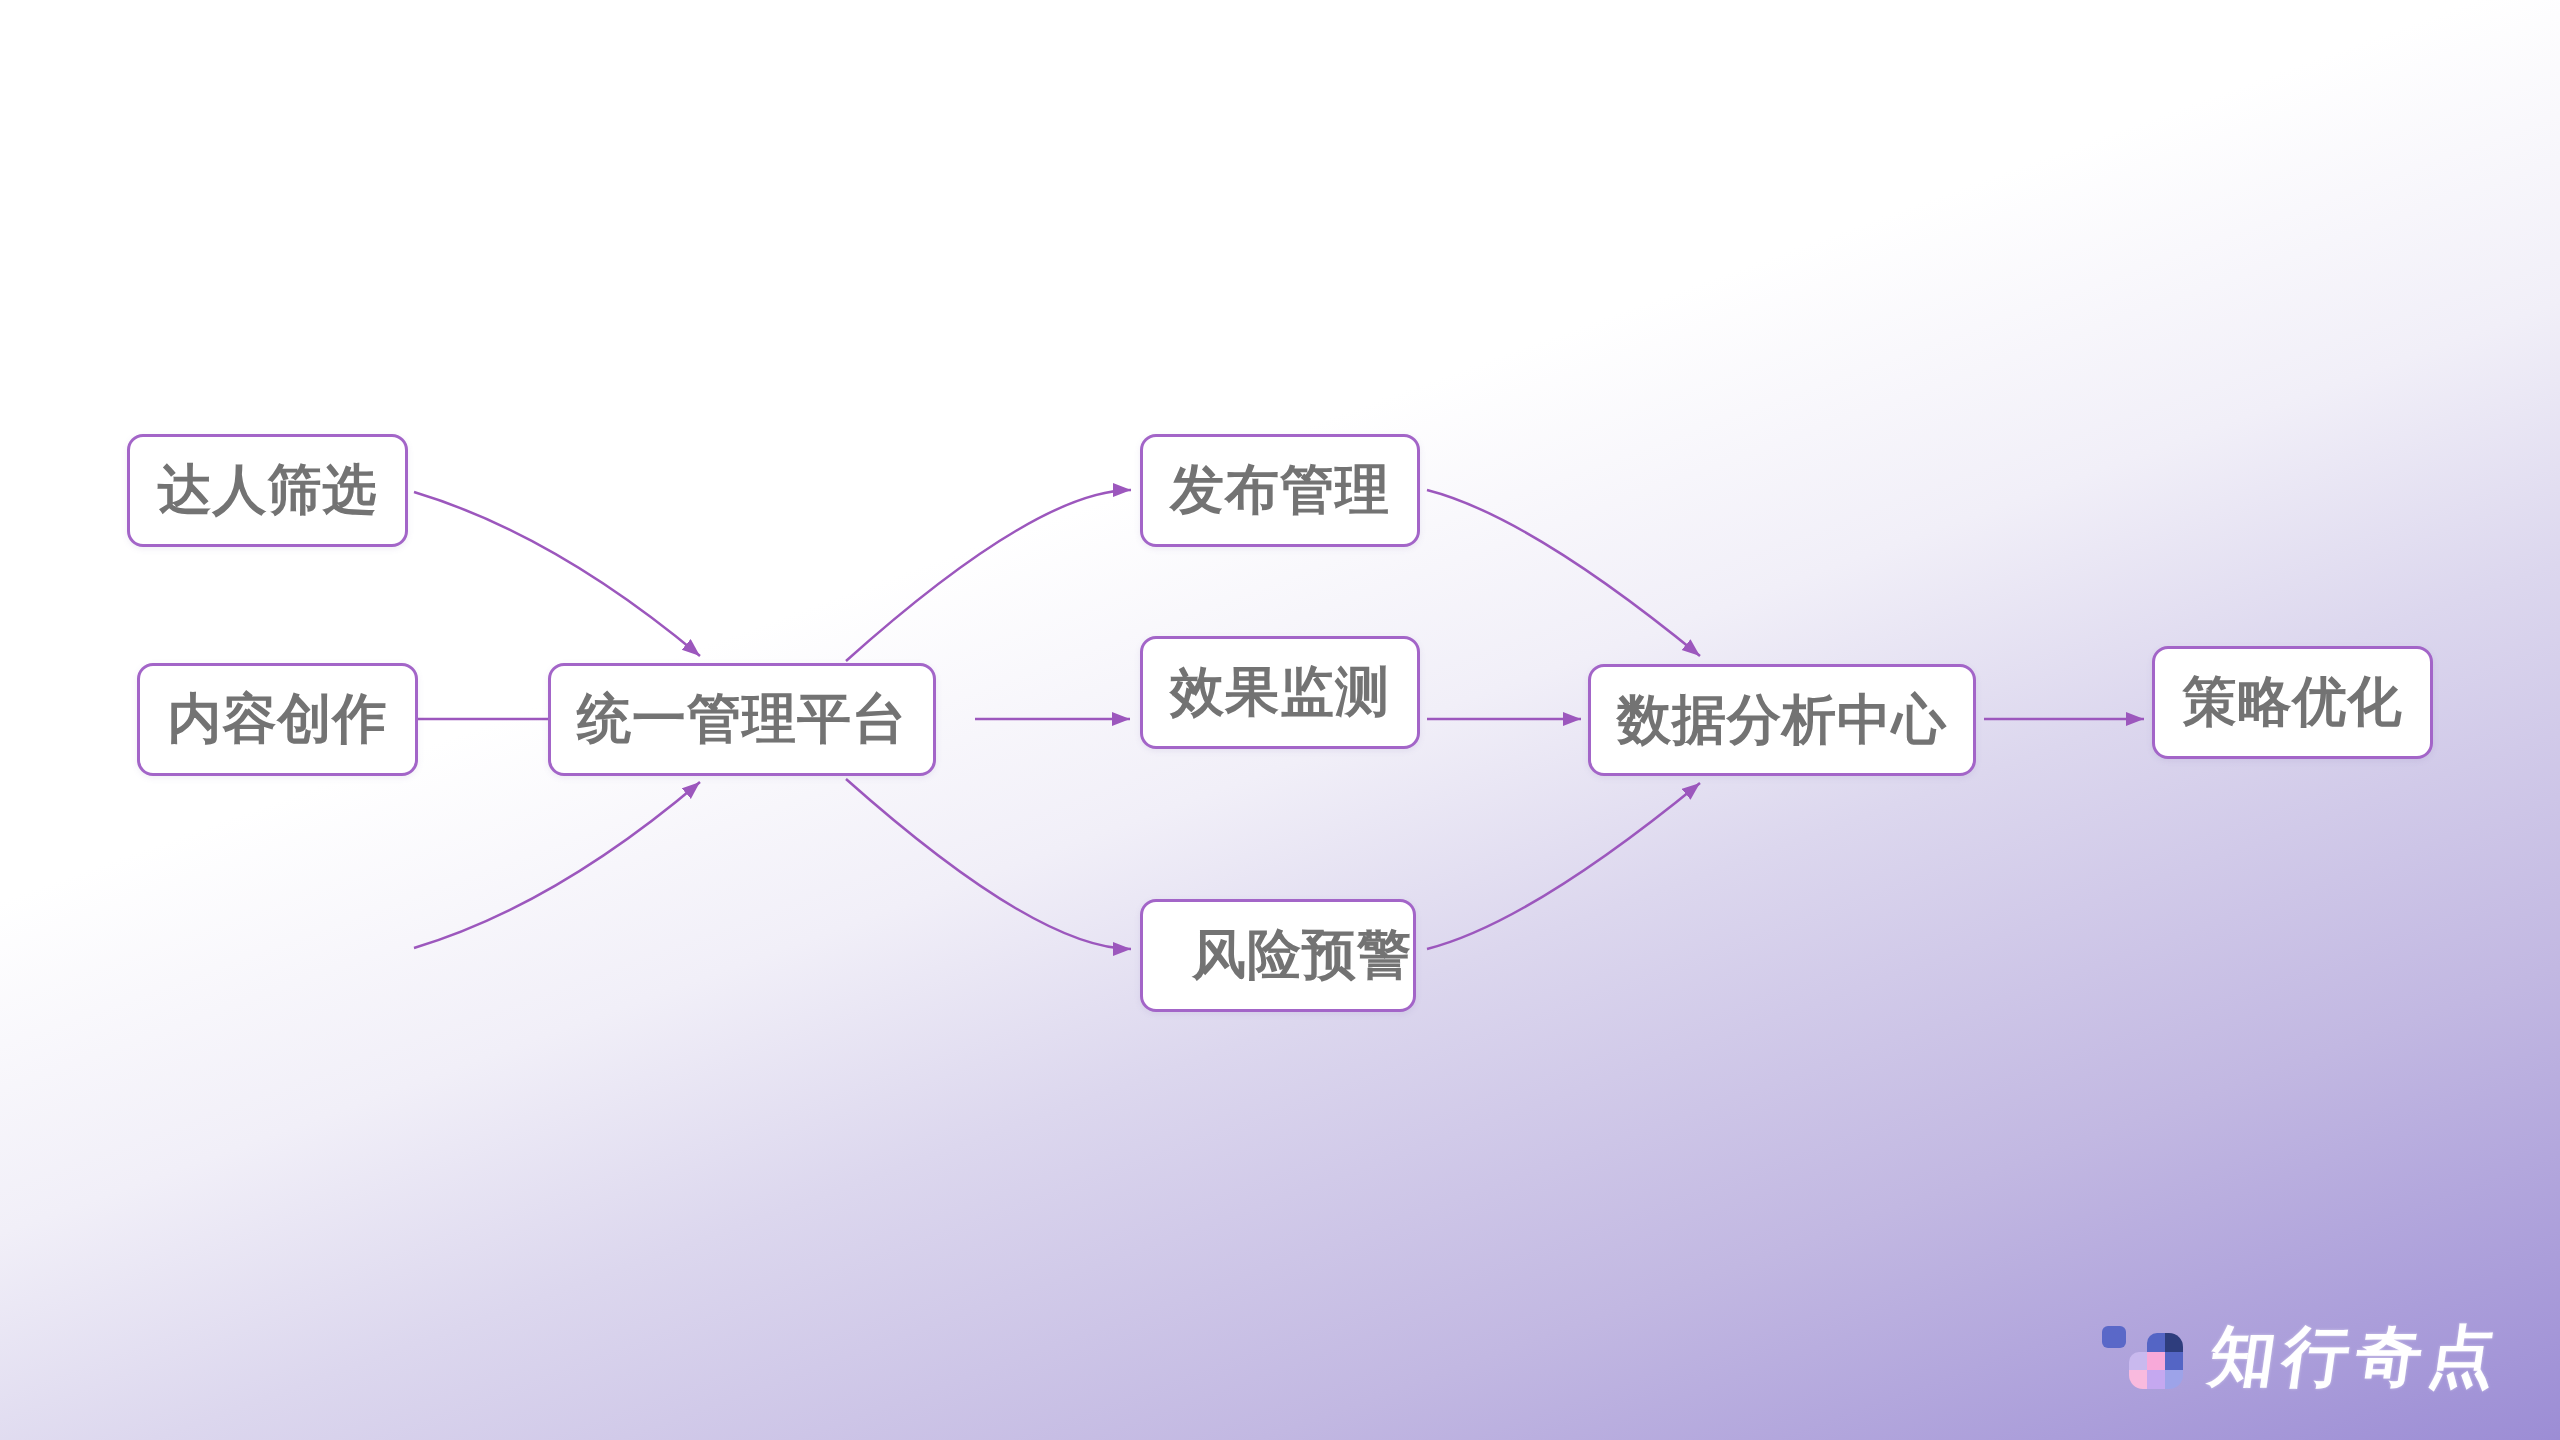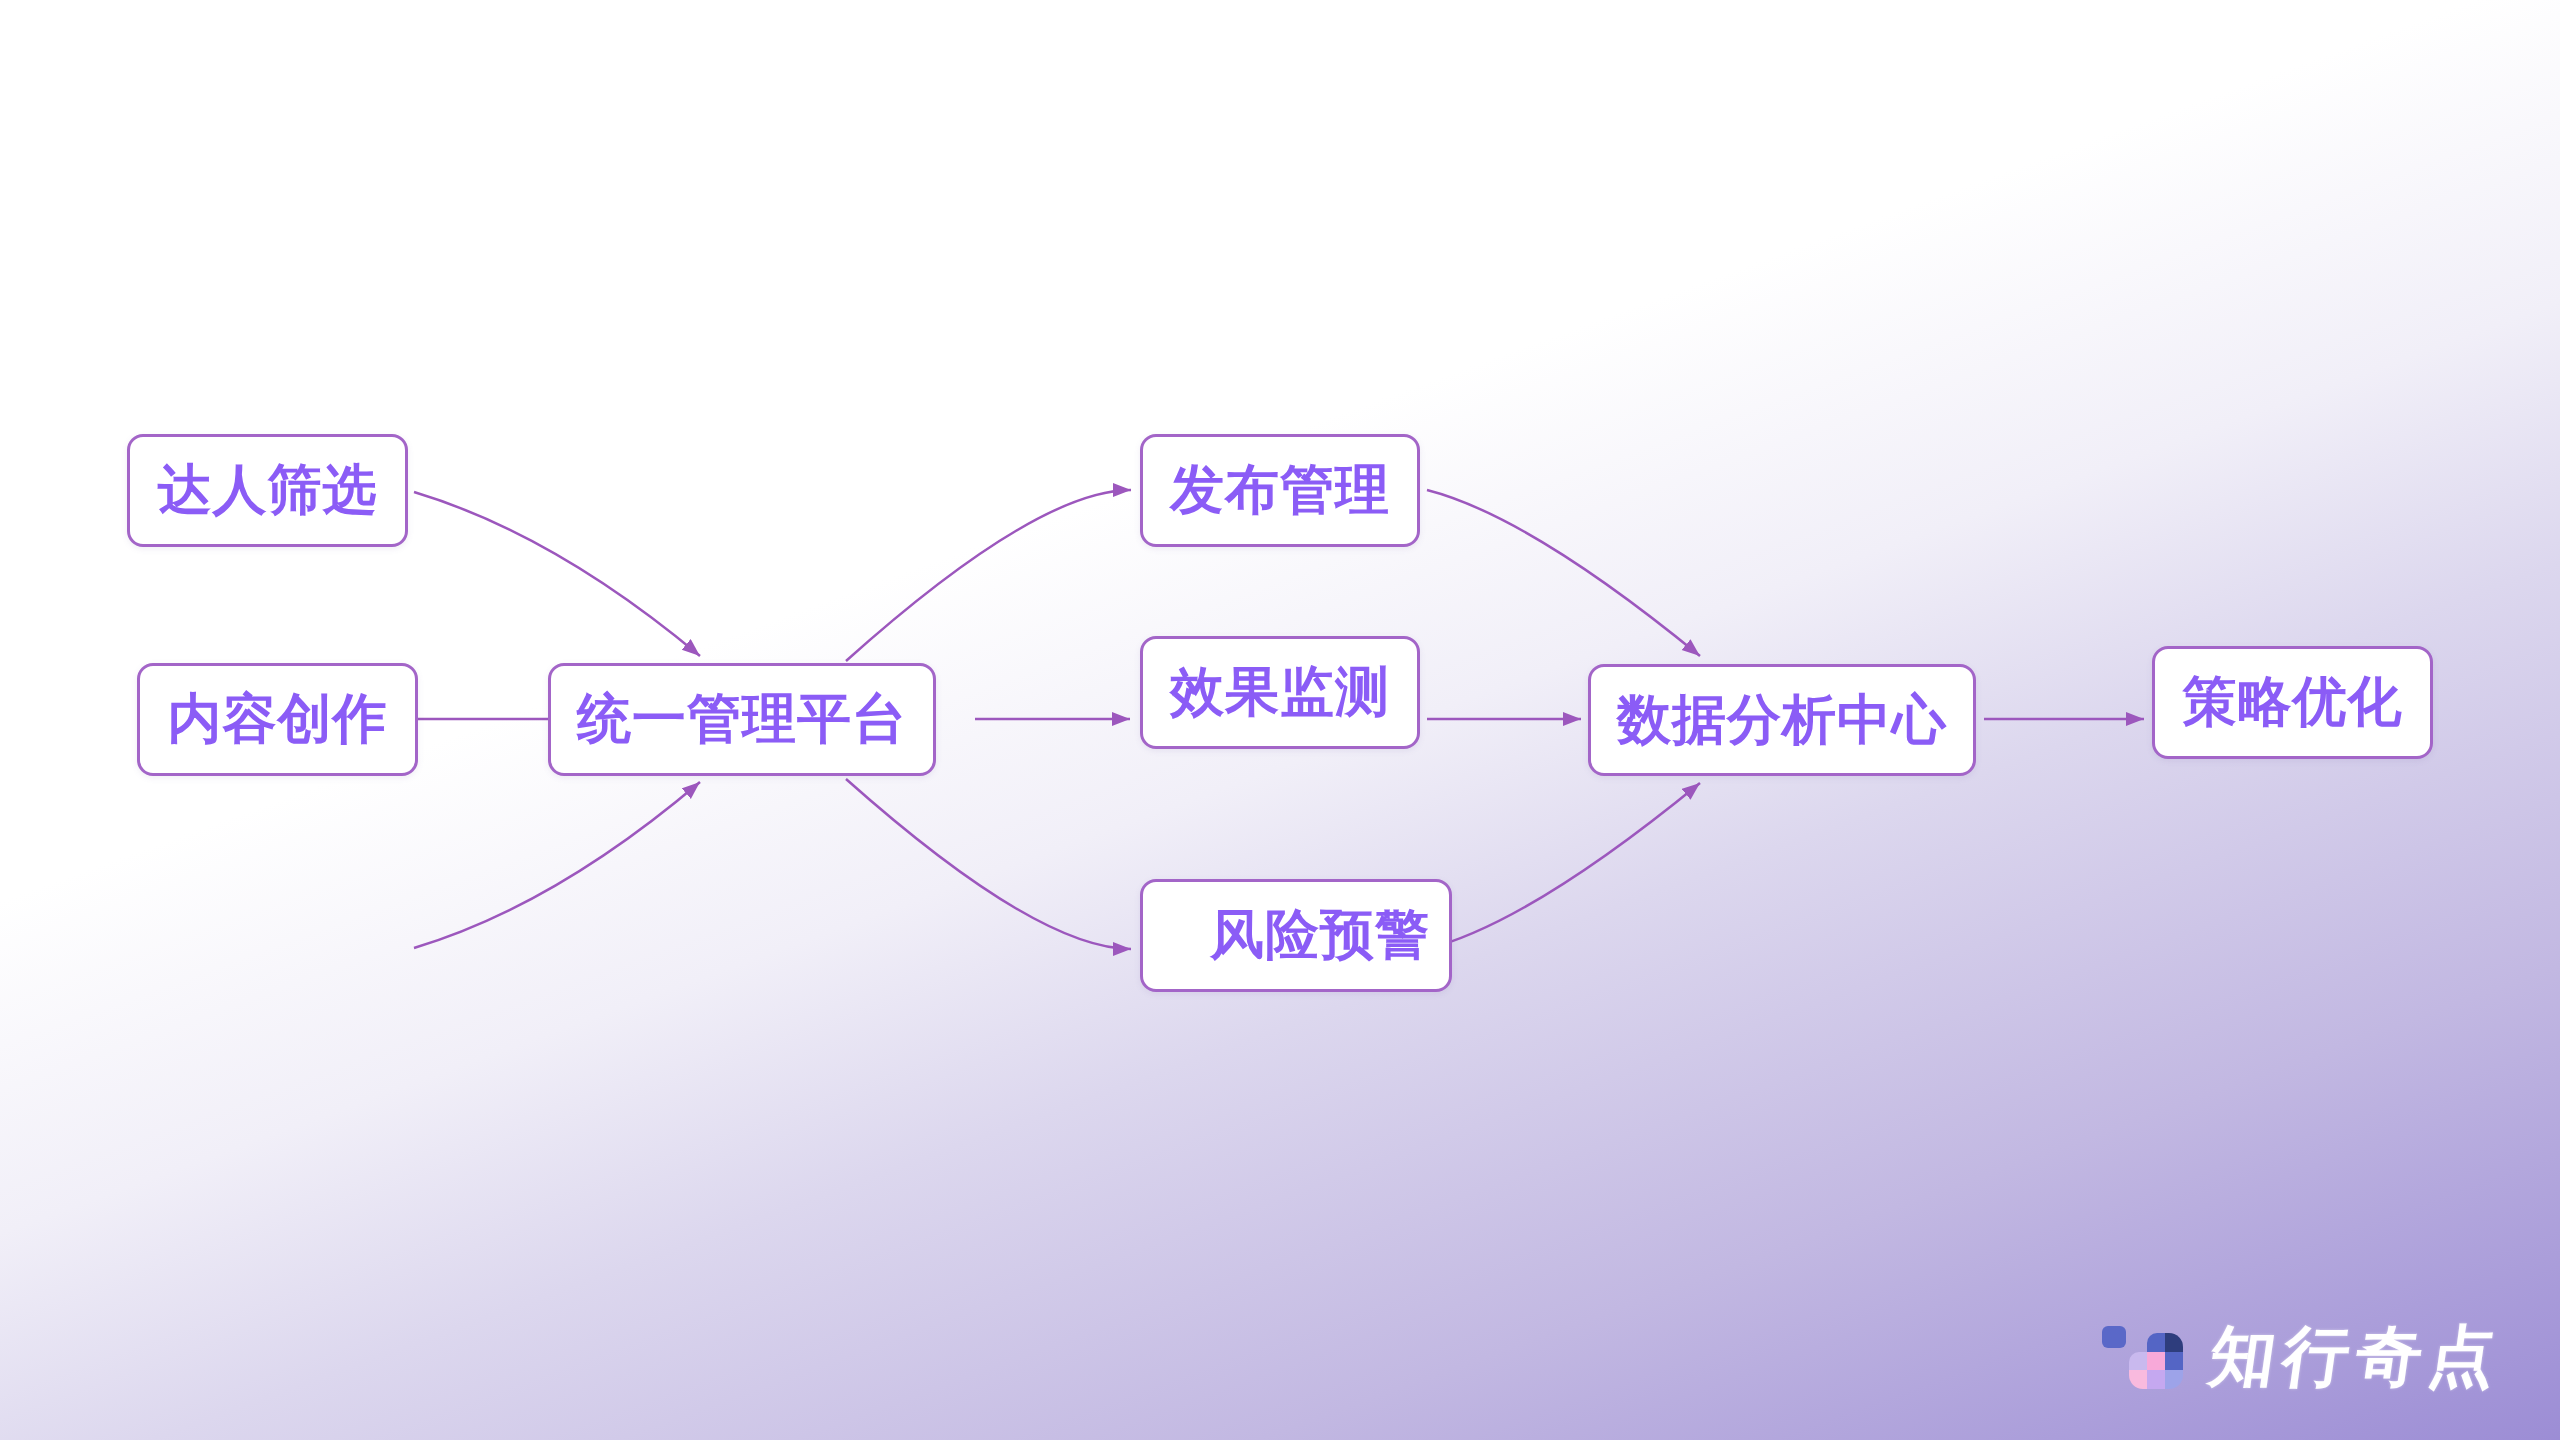--- a/index.html
+++ b/index.html
@@ -32,36 +32,36 @@
     position: absolute;
     box-sizing: border-box;
     background: #ffffff;
     border: 3px solid #a365c8;
     border-radius: 16px;
     display: flex;
     align-items: center;
     justify-content: center;
     font-size: 54px;
     font-weight: 700;
-    color: #8b5cf6;
+    color: #737373;
     letter-spacing: 1px;
     box-shadow: 0 2px 6px rgba(110, 85, 160, 0.10);
     white-space: nowrap;
     font-family: Liberation Mono, monospace;
   }
   
   .n-talent     { left: 127px;  top: 434px; width: 281px; height: 113px; }
   .n-content    { left: 137px;  top: 663px; width: 281px; height: 113px; }
   .n-compliance { left: 127px;  top: 893px; width: 281px; height: 113px; }
   
   .n-unified    { left: 548px;  top: 663px; width: 388px; height: 113px; }
   
   .n-publish    { left: 1140px; top: 434px; width: 280px; height: 113px; }
   .n-effect     { left: 1140px; top: 636px; width: 280px; height: 113px; text-align: center; }
-  .n-risk       { left: 1140px; top: 879px; width: 312px; height: 113px; padding-left: 48px; }
+  .n-risk       { left: 1140px; top: 899px; width: 276px; height: 113px; padding-left: 48px; }
   
   .n-datacenter { left: 1588px; top: 664px; width: 388px; height: 112px; }
   
   .n-strategy   { left: 2152px; top: 646px; width: 281px; height: 113px; }
 
   
   .brand {
     position: absolute;
     left: 2100px;
     top: 1312px;

